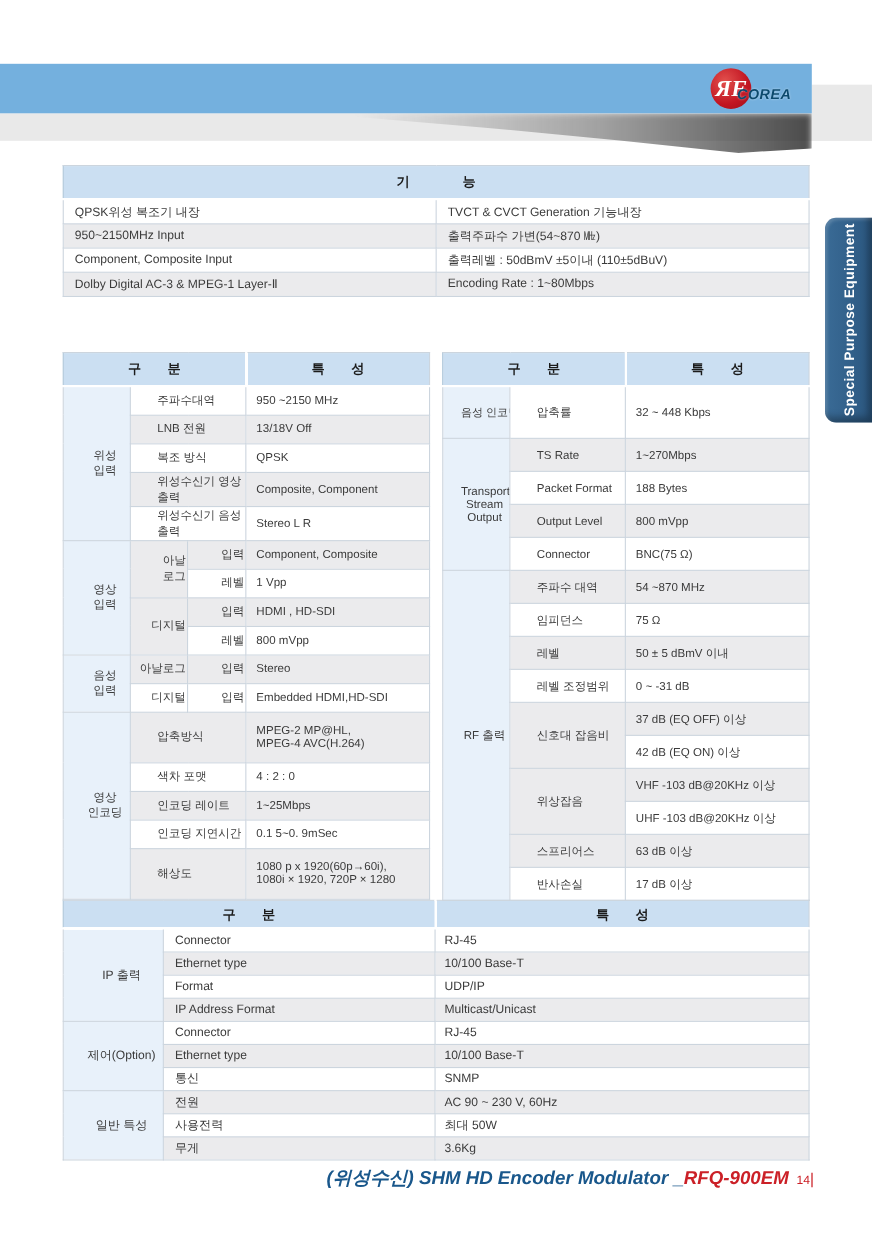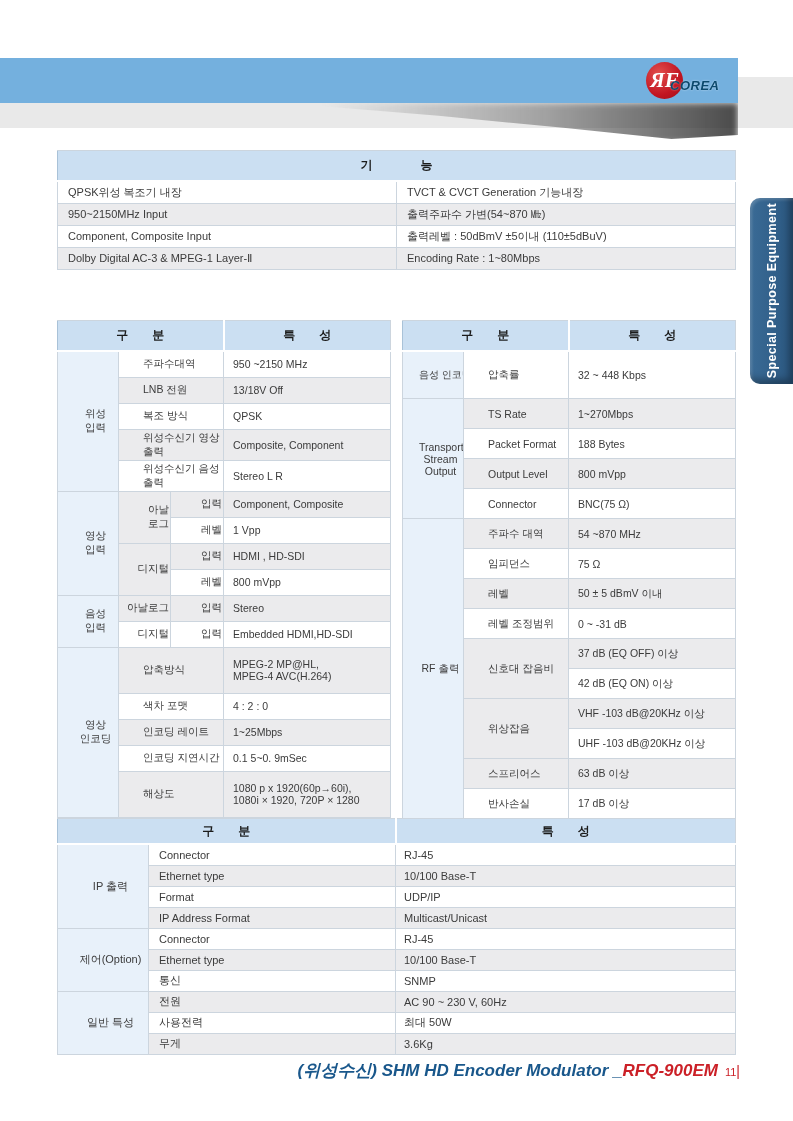--- a/index.html
+++ b/index.html
@@ -354,16 +354,16 @@
           <td class="val">최대 50W</td>
         </tr>
       <tr>
           <td class="lbl">무게</td>
           <td class="val">3.6Kg</td>
         </tr>
     </tbody>
   </table>
 
   <div class="footer">
-    <span class="f-title">(위성수신) SHM HD Encoder Modulator _</span><span class="f-model">RFQ-900EM</span><span class="f-page">11</span><span class="f-bar">|</span>
+    <span class="f-title">(위성수신) SHM HD Encoder Modulator _</span><span class="f-model">RFQ-900EM</span><span class="f-page">14</span><span class="f-bar">|</span>
   </div>
 
 </div>
 
 </body></html>

